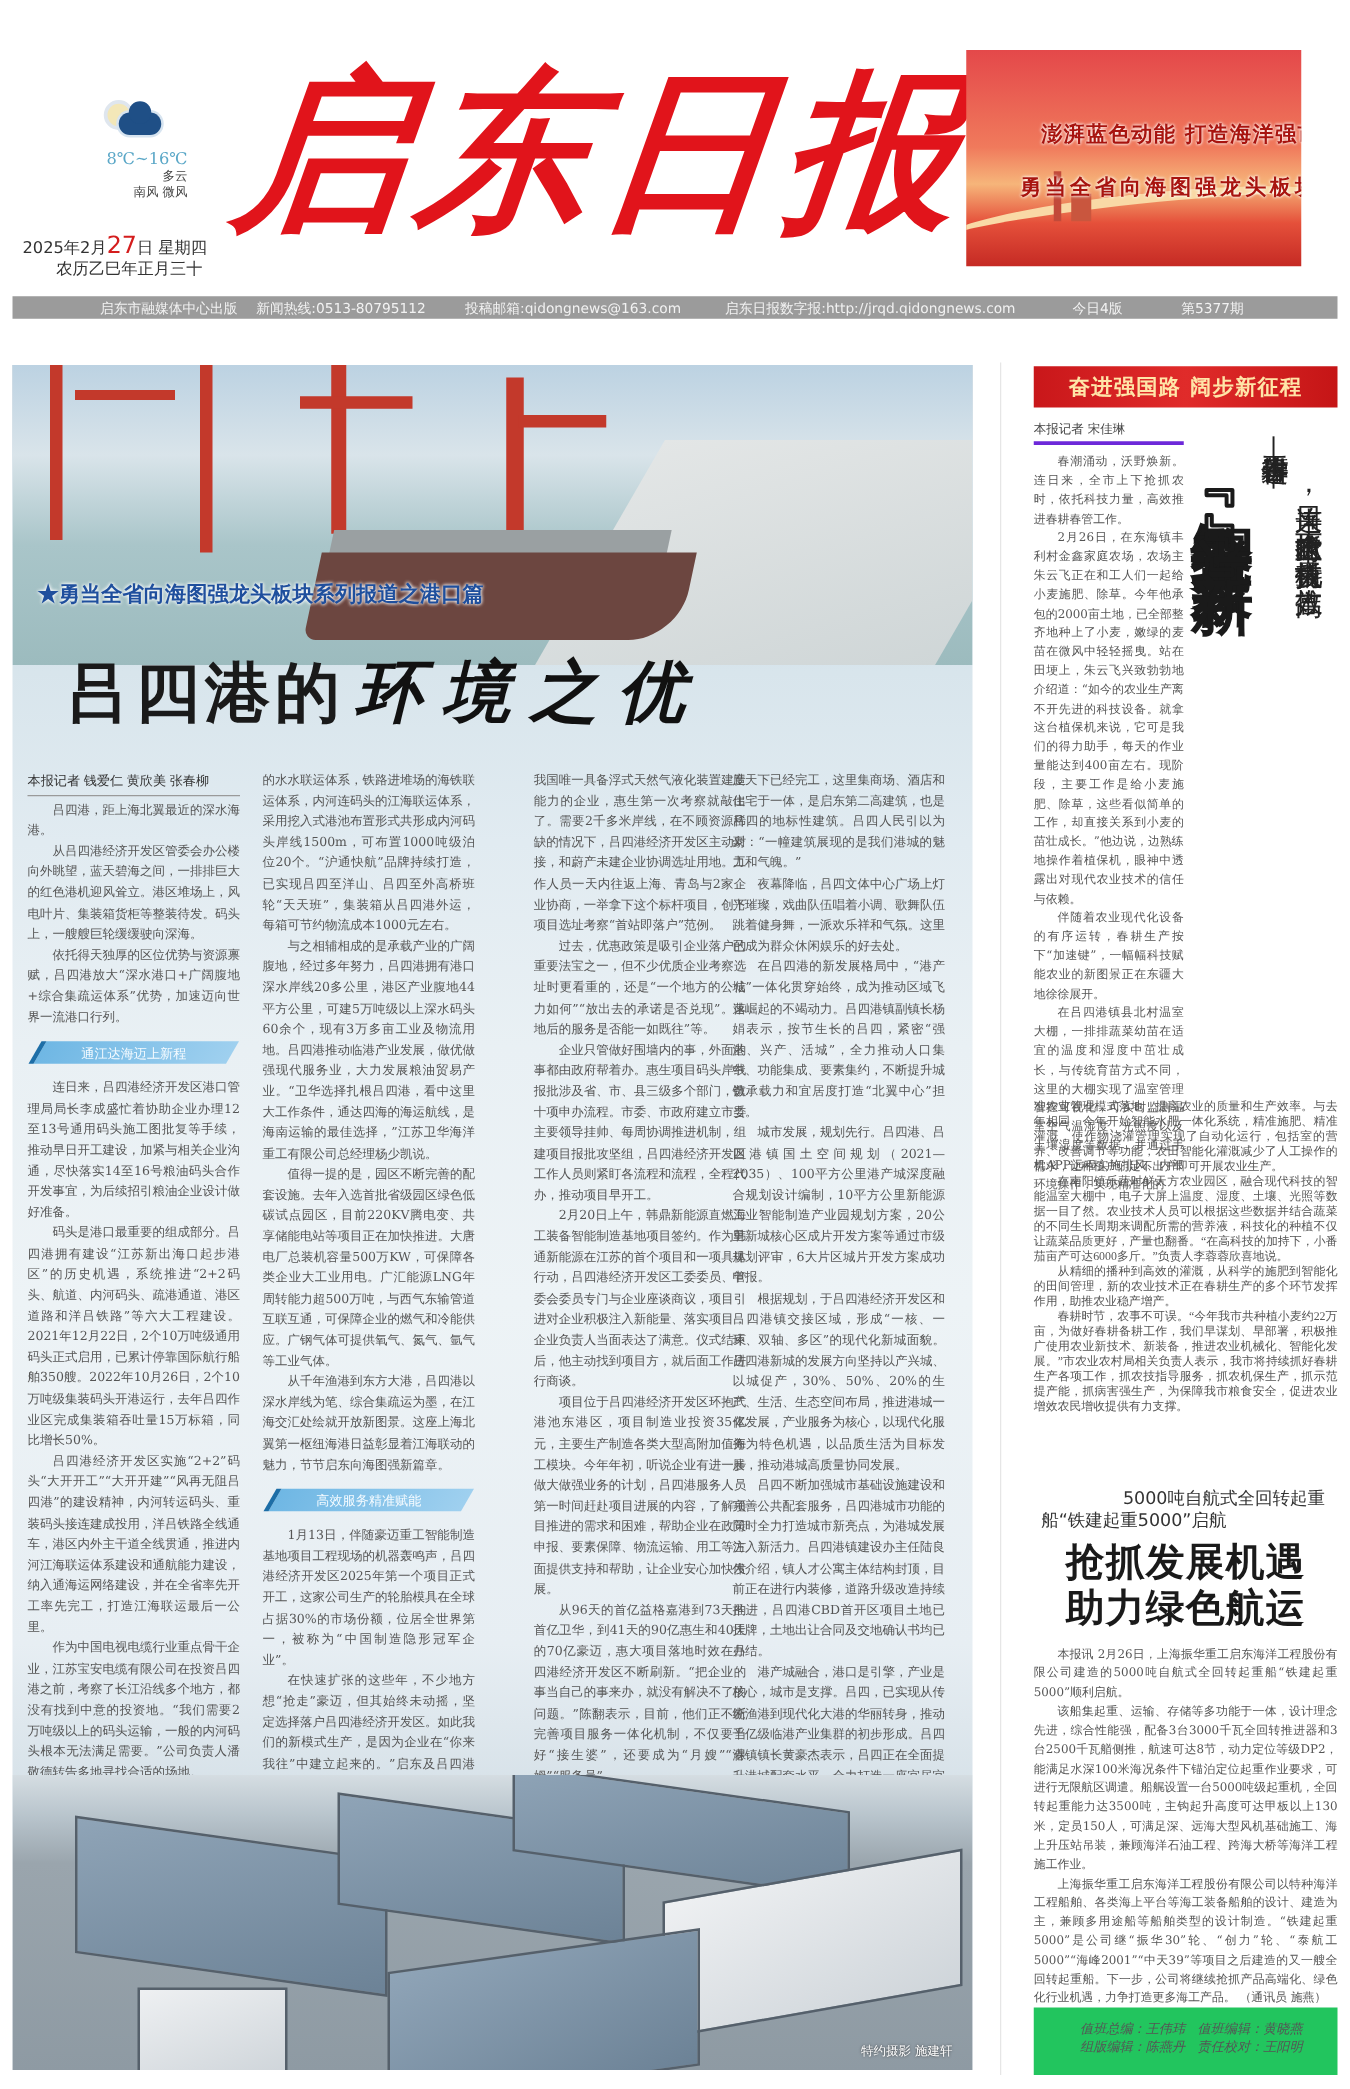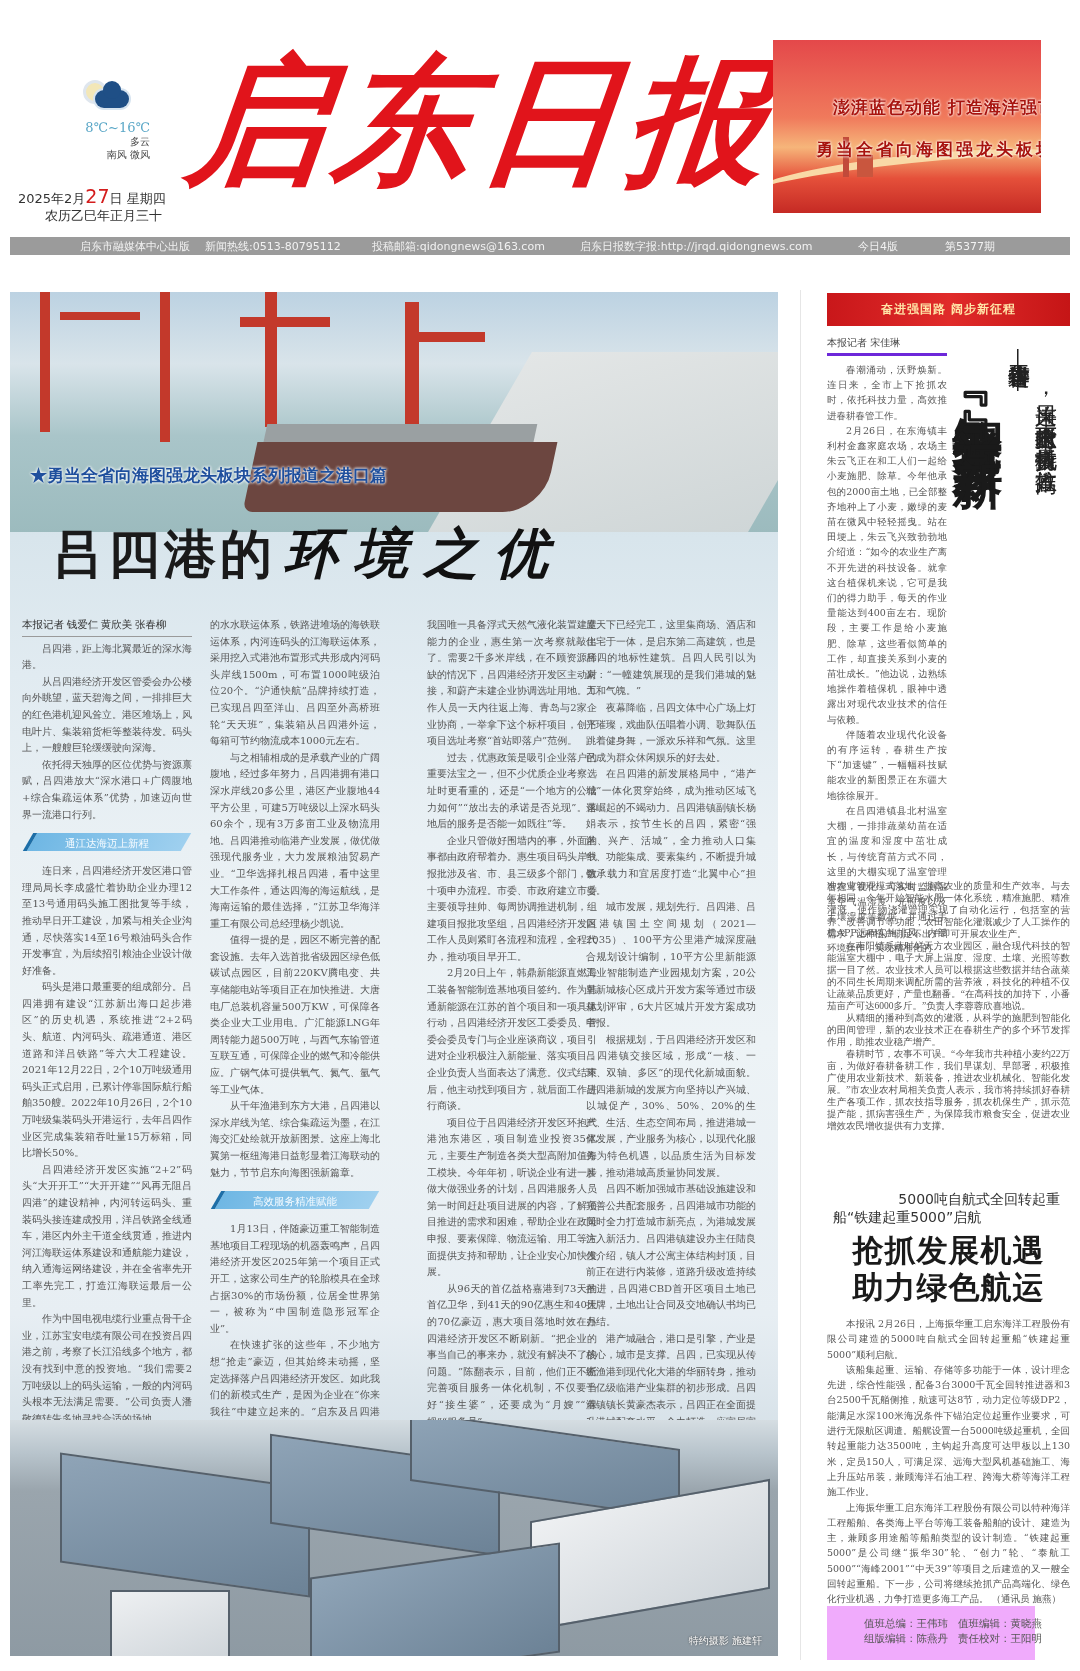--- a/index.html
+++ b/index.html
@@ -43,54 +43,54 @@
   .ship-deck { position: absolute; left: 255px; top: 132px; width: 270px; height: 22px; background: #9aa0a2; transform: skewX(-12deg); }
   .pier { position: absolute; left: 470px; top: 60px; width: 320px; height: 180px; background: linear-gradient(160deg, #e3e6e6, #cfd6d7); transform: skewX(-30deg); }
   .series-title { position: absolute; left: 20px; top: 172px; font-family: "DejaVu Serif", serif; font-weight: bold; font-size: 17px; color: #1f4f9d; text-shadow: 0 0 3px #fff, 0 0 3px #fff; white-space: nowrap; }
   .main-title { position: absolute; left: 42px; top: 226px; white-space: nowrap; }
   .main-title .plain { font-family: "DejaVu Sans", sans-serif; font-weight: bold; font-size: 52px; color: #1a1a1a; letter-spacing: 4px; }
   .main-title .script { font-family: "DejaVu Serif", serif; font-style: italic; font-size: 54px; color: #111; letter-spacing: 16px; margin-left: 8px; }
 
   .cols { position: absolute; left: 12px; top: 325px; width: 744px; height: 760px; }
   .col { position: absolute; top: 0; width: 170px; font-family: "DejaVu Serif", serif; font-size: 10px; line-height: 16.6px; color: #555; text-align: justify; }
   .col p { text-indent: 2em; }
-  .byline { font-family: Liberation Serif, serif; font-size: 10.5px; color: #333; border-bottom: 1px solid #9a9a9a; padding-bottom: 2px; margin-bottom: 4px; white-space: nowrap; }
+  .byline { font-family: Liberation Sans, sans-serif; font-size: 10.5px; color: #333; border-bottom: 1px solid #9a9a9a; padding-bottom: 2px; margin-bottom: 4px; white-space: nowrap; }
   .subhead { position: relative; height: 22px; margin: 8px 0 10px; }
   .subhead .bar { position: absolute; left: 6px; right: 6px; top: 2px; height: 18px; background: linear-gradient(90deg, #6fb7e4, #9fd0ef); transform: skewX(-30deg); border-left: 4px solid #1d6ea7; }
   .subhead .txt { position: absolute; left: 0; right: 0; top: 4px; text-align: center; font-size: 10.5px; color: #f5fbff; font-family: "DejaVu Sans", sans-serif; }
 
   .bottom-photo { position: absolute; left: 0; top: 1128px; width: 768px; height: 236px;
     background: linear-gradient(180deg, #d5dde2 0%, #b8c4cc 14%, #9aa5ad 30%, #8e9aa3 100%); overflow: hidden; }
   .roof { position: absolute; background: linear-gradient(160deg, #8fa4b7, #6c8296); border: 2px solid #55606b; }
   .roof.white { background: linear-gradient(160deg, #eef0f2, #cfd5da); }
   .photo-credit { position: absolute; right: 16px; bottom: 8px; font-size: 10px; color: #fff; text-shadow: 0 0 2px #333; }
 
   
   .side-banner { position: absolute; left: 827px; top: 293px; width: 243px; height: 33px; background: linear-gradient(90deg, #c9171a, #e02b2a 50%, #c51516); display: flex; align-items: center; justify-content: center; }
-  .side-banner span { font-family: "DejaVu Serif", serif; font-weight: bold; font-size: 12px; color: #ffe5a8; letter-spacing: 1px; white-space: nowrap; }
+  .side-banner span { font-family: "DejaVu Serif", serif; font-weight: bold; font-size: 17px; color: #ffe5a8; letter-spacing: 1px; white-space: nowrap; }
 
   .side-story { position: absolute; left: 827px; top: 336px; width: 243px; height: 830px; }
   .side-byline { position: absolute; left: 0; top: 0; width: 120px; font-size: 10px; color: #444; border-bottom: 3px solid #6d28d9; padding-bottom: 3px; white-space: nowrap; }
   .side-text { position: absolute; left: 0; top: 26px; width: 120px; font-family: "DejaVu Serif", serif; font-size: 9.5px; line-height: 15.2px; color: #555; text-align: justify; }
   .side-text p { text-indent: 2em; }
   .side-text-wide { position: absolute; left: 0; top: 544px; width: 243px; font-family: Liberation Serif, serif; font-size: 9.5px; line-height: 12px; color: #555; text-align: justify; }
   .side-text-wide p { text-indent: 2em; }
 
   .vt { position: absolute; writing-mode: vertical-rl; white-space: nowrap; }
   .vt-kicker1 { left: 1007px; top: 348px; font-size: 22px; color: #222; line-height: 24px; }
   .vt-kicker2 { left: 1034px; top: 388px; font-size: 22px; color: #222; line-height: 24px; }
   .vt-headline { left: 950px; top: 375px; font-size: 50px; font-weight: bold; color: #1a1a1a; line-height: 56px; letter-spacing: 2px; }
 
   .ship-story { position: absolute; left: 827px; top: 1190px; width: 243px; }
   .ship-kicker { font-size: 14px; color: #333; line-height: 18px; text-align: right; padding-right: 10px; }
   .ship-headline { font-size: 31px; font-weight: bold; color: #1a1a1a; line-height: 37px; text-align: center; margin-top: 6px; letter-spacing: 1px; }
   .ship-text { margin-top: 10px; font-family: "DejaVu Serif", serif; font-size: 9.5px; line-height: 15.3px; color: #555; text-align: justify; }
   .ship-text p { text-indent: 2em; }
 
-  .editors { position: absolute; left: 827px; top: 1606px; width: 208px; height: 54px; background: #f0abfc; font-size: 10.5px; color: #555; line-height: 15px; padding: 10px 0 0 37px; }
+  .editors { position: absolute; left: 827px; top: 1606px; width: 243px; height: 54px; background: #22c55e; font-size: 10.5px; color: #555; line-height: 15px; padding: 10px 0 0 37px; font-style: italic; }
   .editors div { white-space: nowrap; }
   .editors span + span { margin-left: 10px; }
 
   .divider-v { position: absolute; left: 800px; top: 290px; width: 1px; height: 1370px; background: #e6e6e6; }
 </style>
 </head>
 <body>
 
 <header class="masthead">
   <div class="weather">

